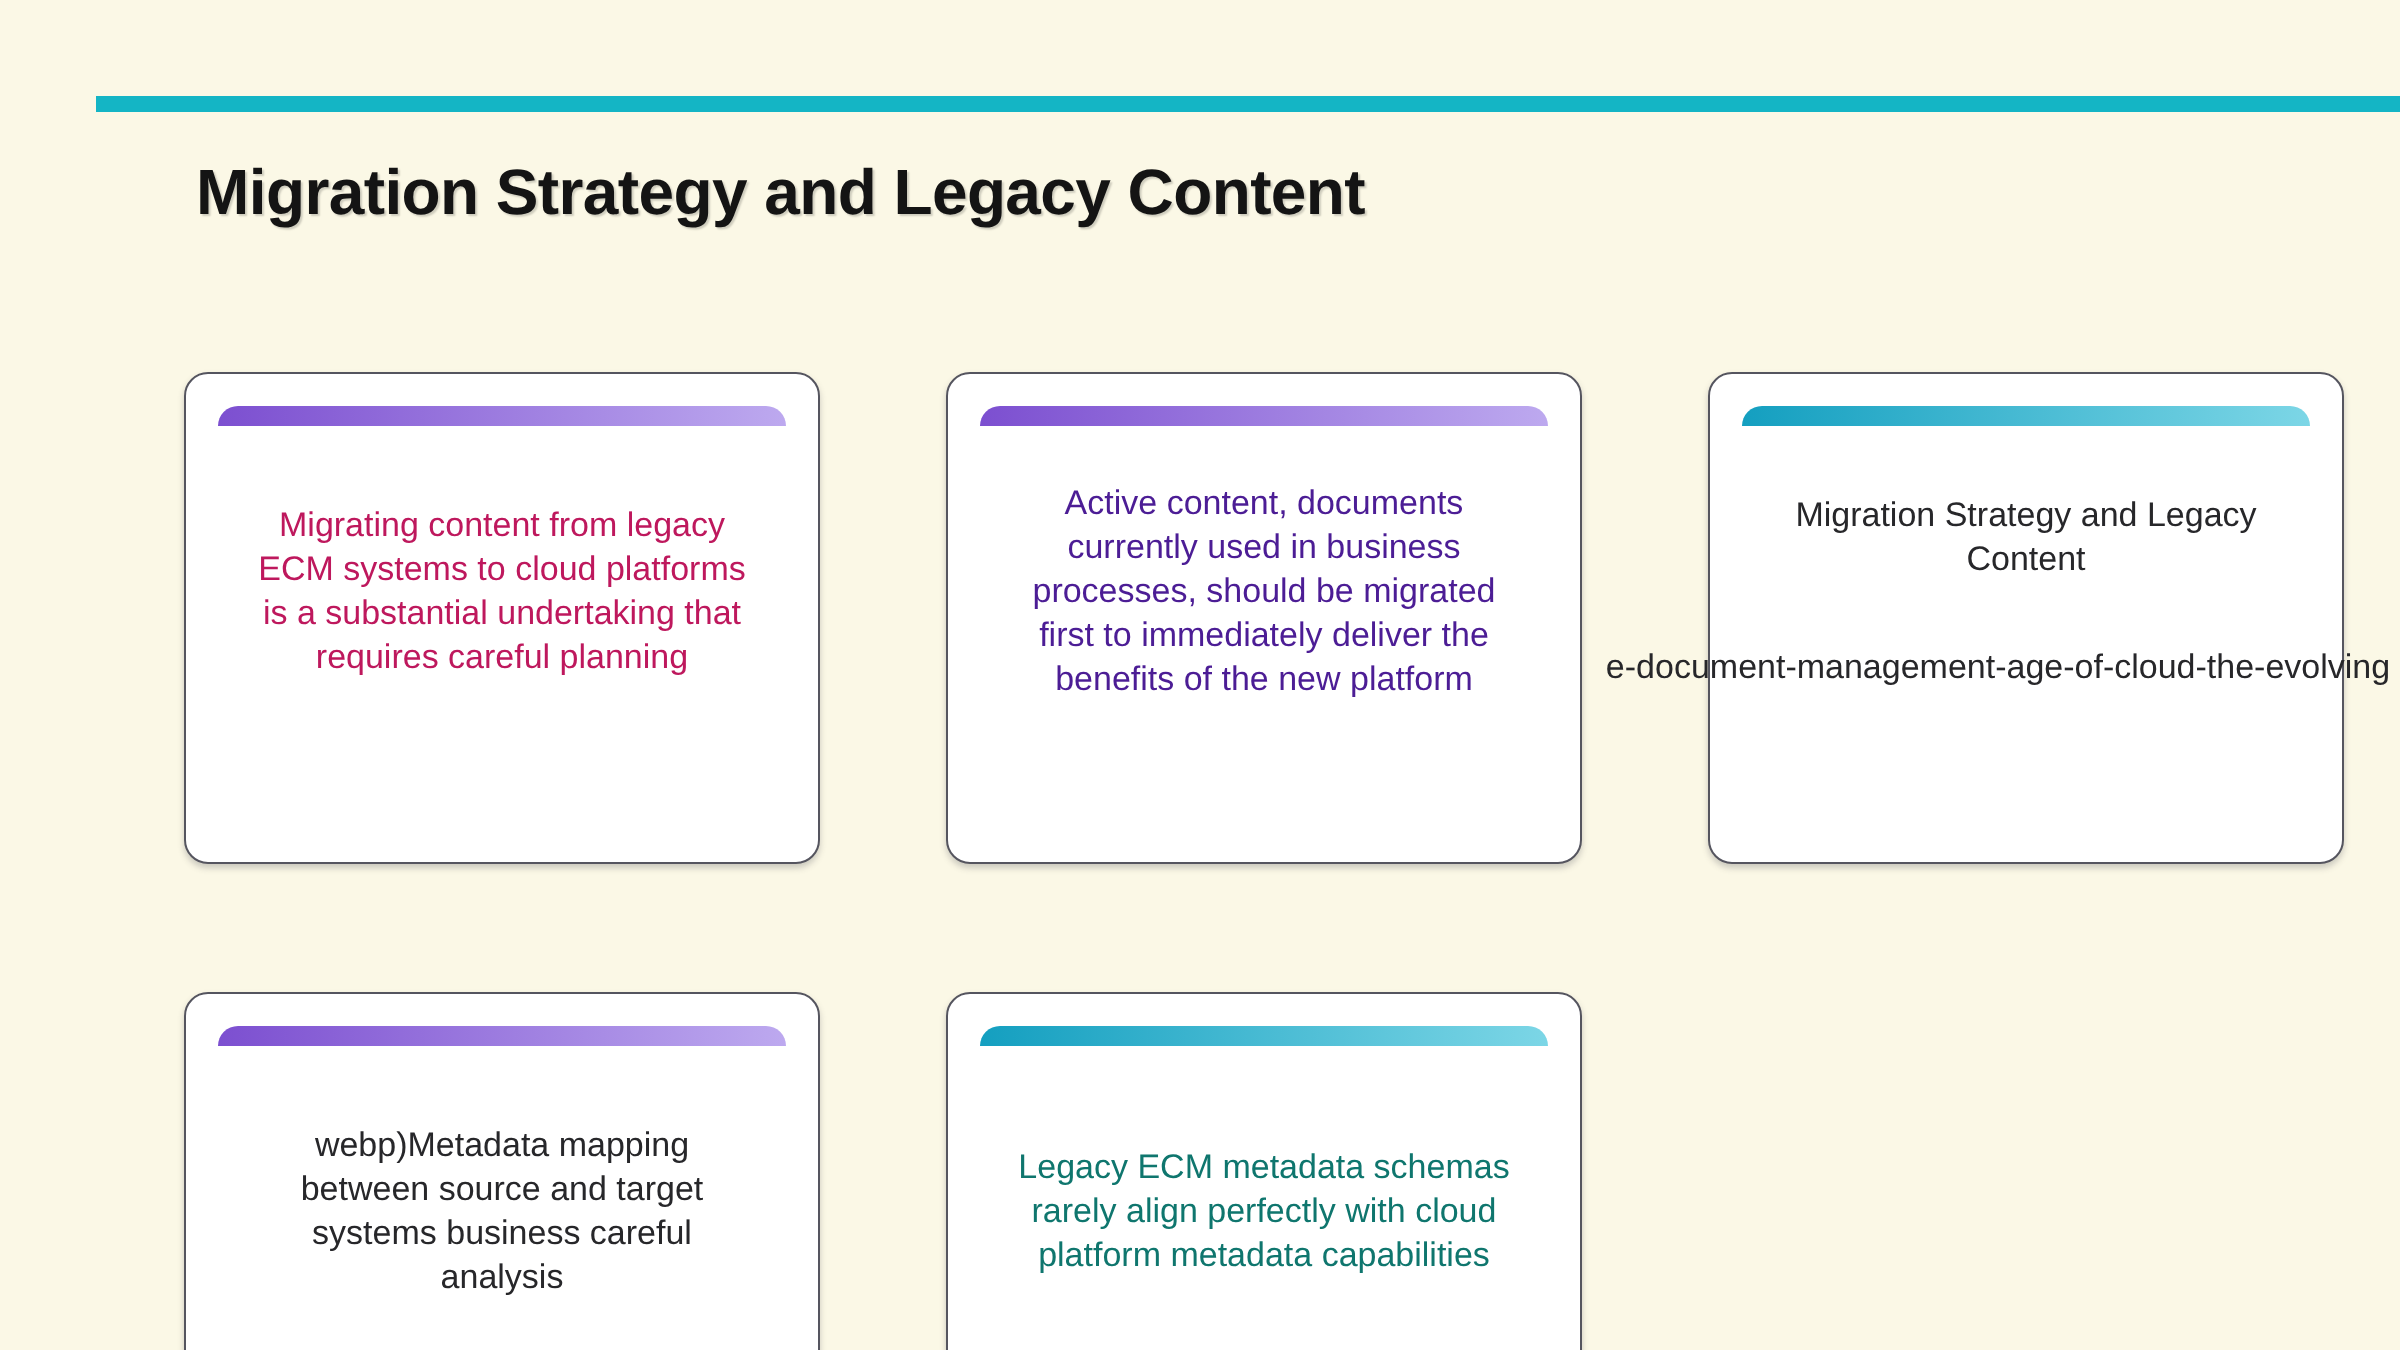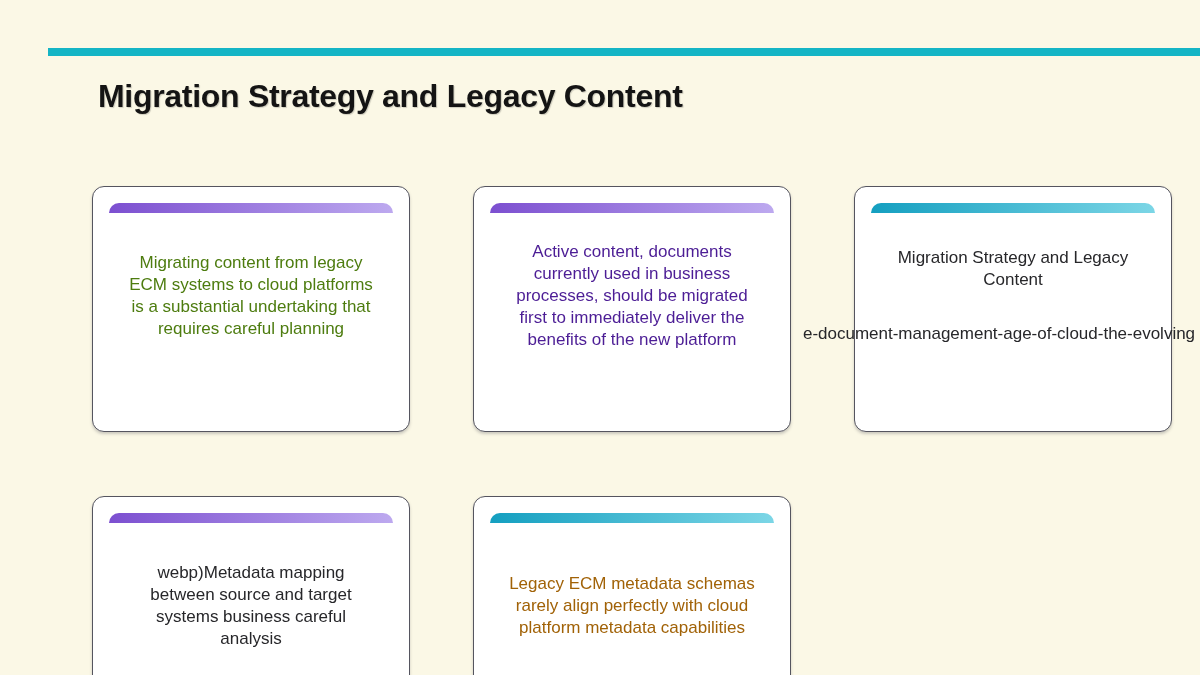--- a/index.html
+++ b/index.html
@@ -62,21 +62,21 @@
 
 <div class="top-bar" style="background: rgb(20, 181, 197);"></div>
 
 <h1 class="page-title">Migration Strategy and Legacy Content</h1>
 
 <div class="cards-grid">
 
   <div class="card">
     <div class="card-accent" style="background: linear-gradient(90deg, rgb(124, 79, 208), rgb(189, 169, 239));"></div>
     <div class="card-body">
-      <p class="card-text" style="color: #4d7c0f;">Migrating content from legacy ECM systems to cloud platforms is a substantial undertaking that requires careful planning</p>
+      <p class="card-text" style="color: #be185d;">Migrating content from legacy ECM systems to cloud platforms is a substantial undertaking that requires careful planning</p>
     </div>
   </div>
 
 
   <div class="card">
     <div class="card-accent" style="background: linear-gradient(90deg, rgb(124, 79, 208), rgb(189, 169, 239));"></div>
     <div class="card-body">
       <p class="card-text" style="color: #4c1d95;">Active content, documents currently used in business processes, should be migrated first to immediately deliver the benefits of the new platform</p>
     </div>
   </div>
@@ -92,17 +92,17 @@
   <div class="card">
     <div class="card-accent" style="background: linear-gradient(90deg, rgb(124, 79, 208), rgb(189, 169, 239));"></div>
     <div class="card-body">
       <p class="card-text" style="color: rgb(39, 39, 42);">webp)Metadata mapping between source and target systems business careful analysis</p>
     </div>
   </div>
 
   <div class="card">
     <div class="card-accent" style="background: linear-gradient(90deg, rgb(20, 159, 192), rgb(124, 214, 230));"></div>
     <div class="card-body">
-      <p class="card-text" style="color: #a16207;">Legacy ECM metadata schemas rarely align perfectly with cloud platform metadata capabilities</p>
+      <p class="card-text" style="color: #0f766e;">Legacy ECM metadata schemas rarely align perfectly with cloud platform metadata capabilities</p>
     </div>
   </div>
 
 </div>
 
 </body></html>

